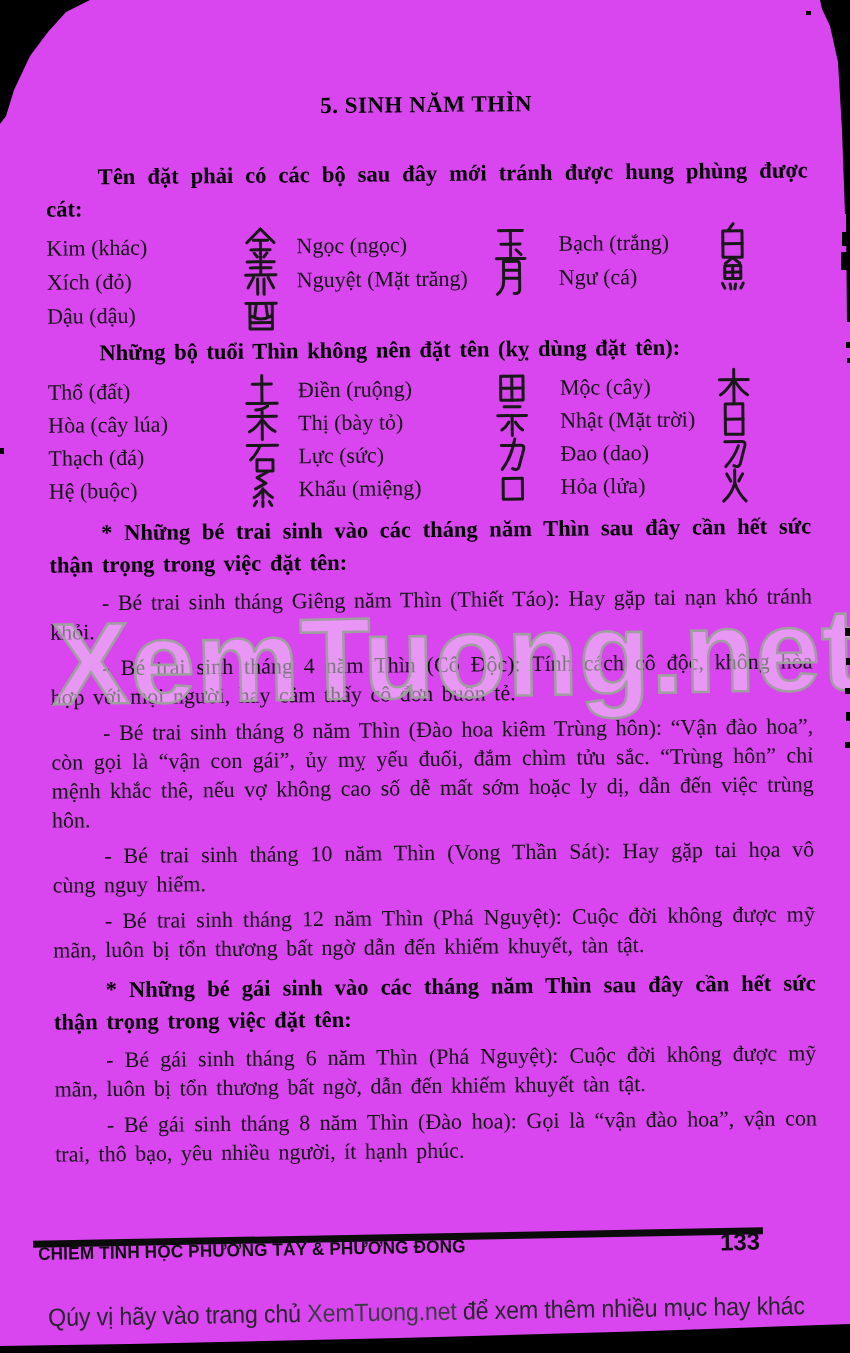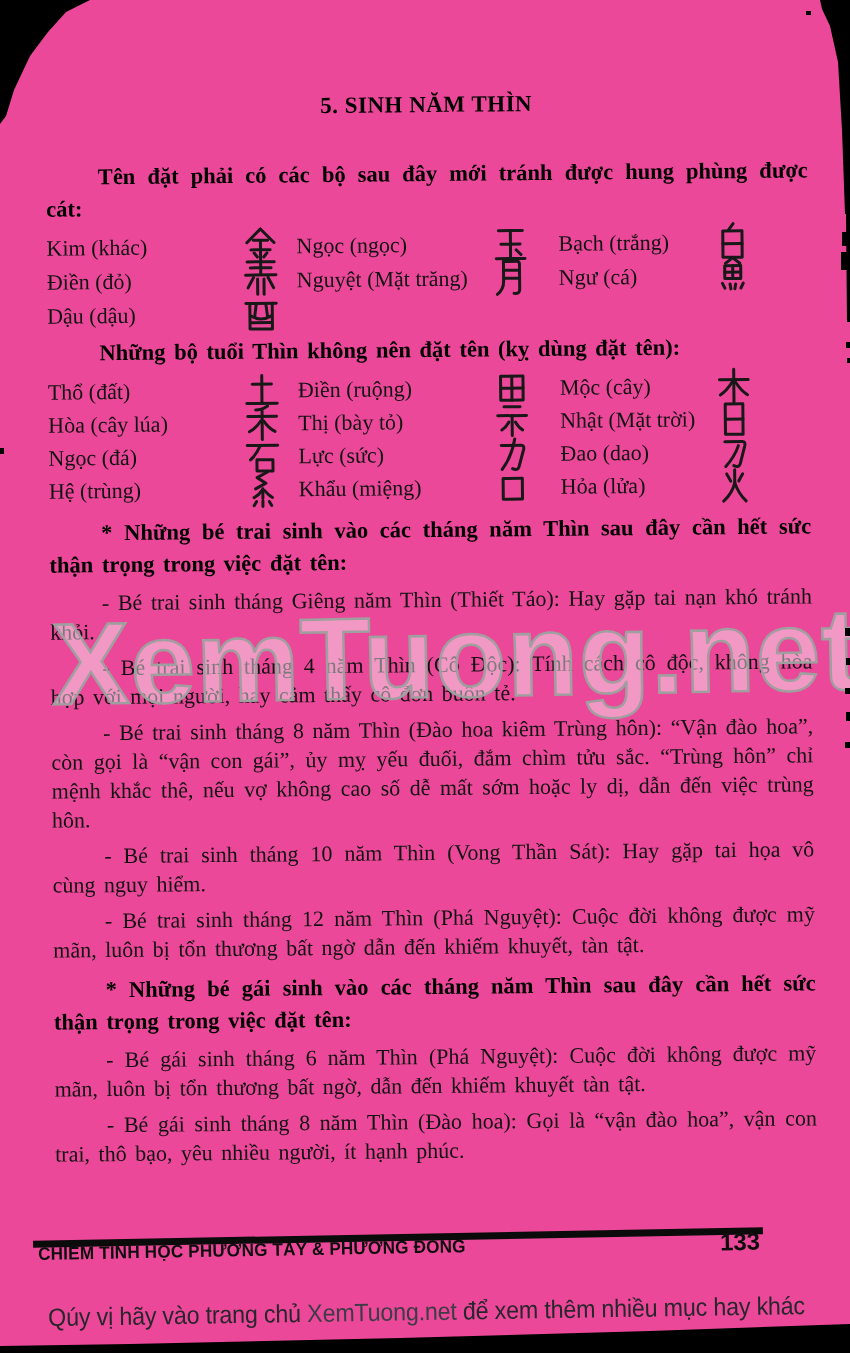--- a/index.html
+++ b/index.html
@@ -1,17 +1,17 @@
 <!DOCTYPE html>
 <html><head>
 <meta charset="utf-8">
 <style>
   html,body{margin:0;padding:0;background:#e8e8e8;}
   .page{
-    position:relative;width:850px;height:1353px;background:#ec4899;
+    position:relative;width:850px;height:1353px;background:#d946ef;
     overflow:hidden;font-family:"Liberation Serif",serif;color:#121212;
     margin:0 auto;
   }
   .content{
     position:absolute;left:45px;top:92px;width:762px;
     transform:rotate(-0.55deg);transform-origin:50% 0;
     z-index:1;
   }
   .title{
     text-align:center;font-weight:bold;font-size:23px;letter-spacing:.5px;
@@ -116,21 +116,21 @@
         <span class="radlabel">Bạch (trắng)</span>
         <span class="glyph">
             <svg viewBox="0 0 100 100">
               <path d="M52 4 L40 20"></path>
               <path d="M26 22 H74 V88 H26 Z"></path>
               <path d="M26 54 H74"></path>
             </svg>
           </span>
       </div>
       <div class="radcell c1">
-        <span class="radlabel">Điền (đỏ)</span>
+        <span class="radlabel">Xích (đỏ)</span>
         <span class="glyph">
             <svg viewBox="0 0 100 100">
               <path d="M50 6 V34"></path>
               <path d="M24 18 H76"></path>
               <path d="M12 36 H88"></path>
               <path d="M32 42 L18 68"></path>
               <path d="M42 46 V84"></path>
               <path d="M58 46 V84"></path>
               <path d="M68 42 L82 68"></path>
             </svg>
@@ -241,21 +241,21 @@
       <div class="radcell tall c3">
         <span class="radlabel">Nhật (Mặt trời)</span>
         <span class="glyph">
             <svg viewBox="0 0 100 100">
               <path d="M28 12 H72 V88 H28 Z"></path>
               <path d="M28 50 H72"></path>
             </svg>
           </span>
       </div>
       <div class="radcell tall c1">
-        <span class="radlabel">Ngọc (đá)</span>
+        <span class="radlabel">Thạch (đá)</span>
         <span class="glyph">
             <svg viewBox="0 0 100 100">
               <path d="M12 22 H88"></path>
               <path d="M44 24 Q34 46 20 58"></path>
               <path d="M36 58 H76 V86 H36 Z"></path>
             </svg>
           </span>
       </div>
       <div class="radcell tall c2">
         <span class="radlabel">Lực (sức)</span>
@@ -269,21 +269,21 @@
       <div class="radcell tall c3">
         <span class="radlabel">Đao (dao)</span>
         <span class="glyph">
             <svg viewBox="0 0 100 100">
               <path d="M26 24 H70 Q78 24 76 34 L64 80 Q60 90 48 84"></path>
               <path d="M60 34 Q50 62 28 86"></path>
             </svg>
           </span>
       </div>
       <div class="radcell tall c1">
-        <span class="radlabel">Hệ (trùng)</span>
+        <span class="radlabel">Hệ (buộc)</span>
         <span class="glyph">
             <svg viewBox="0 0 100 100">
               <path d="M62 6 L36 20 L58 34 L32 48"></path>
               <path d="M50 48 V72"></path>
               <path d="M48 52 Q40 64 28 70"></path>
               <path d="M54 52 Q64 64 74 70"></path>
               <path d="M34 80 L28 90"></path>
               <path d="M50 78 V92"></path>
               <path d="M66 80 L72 90"></path>
             </svg>

